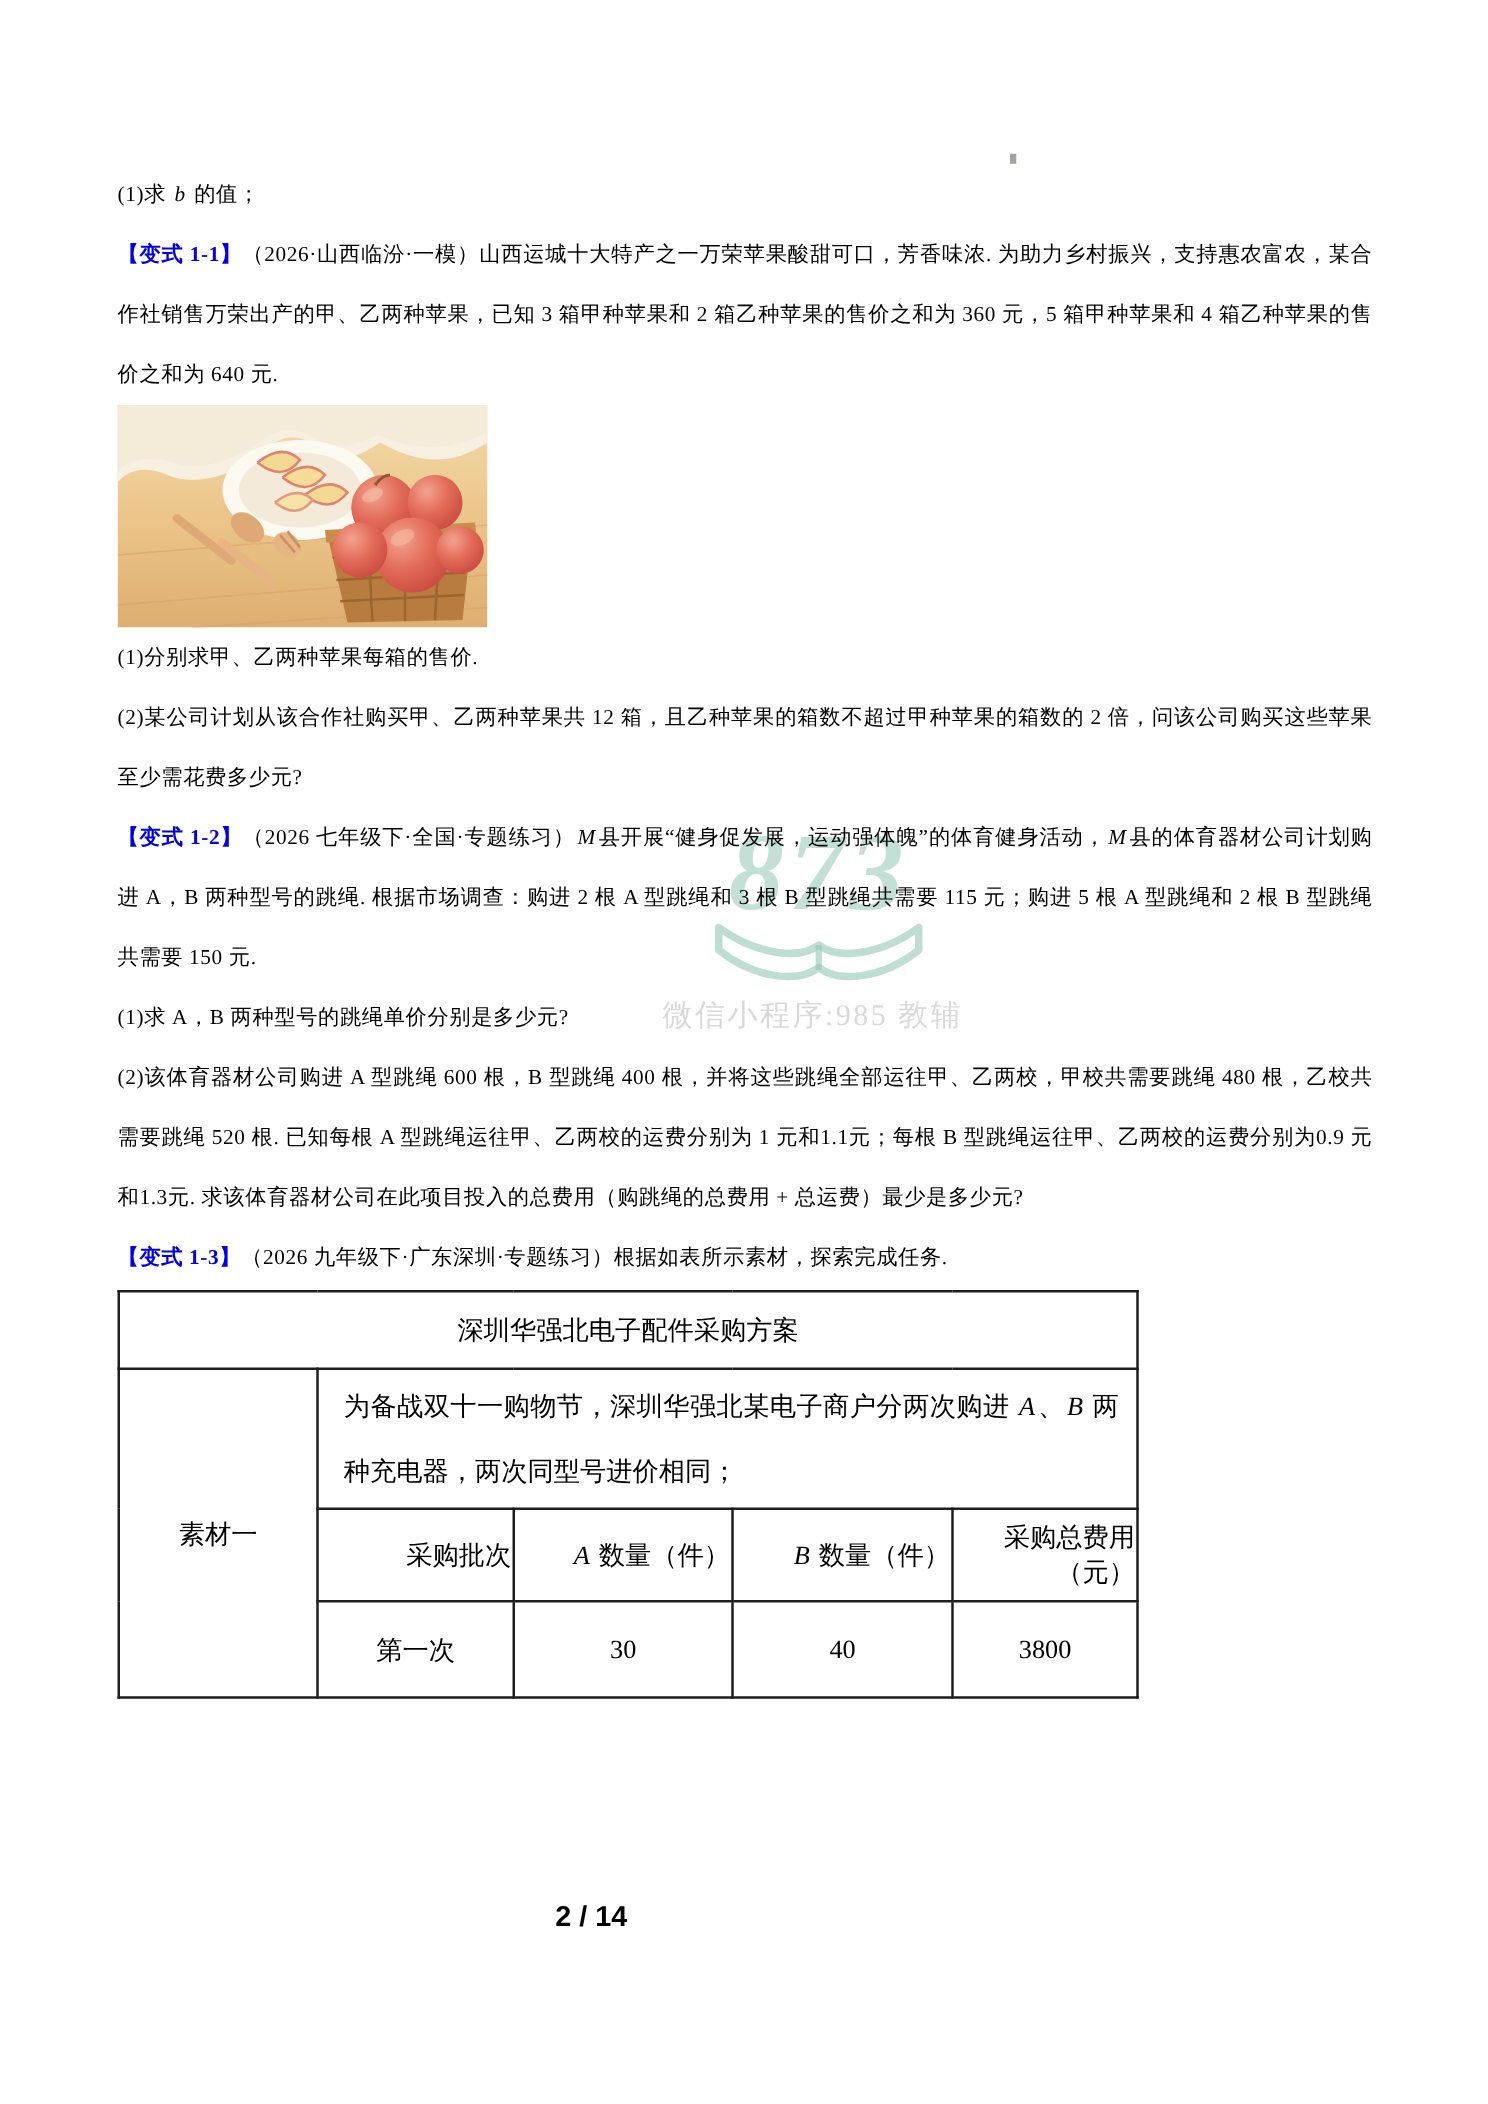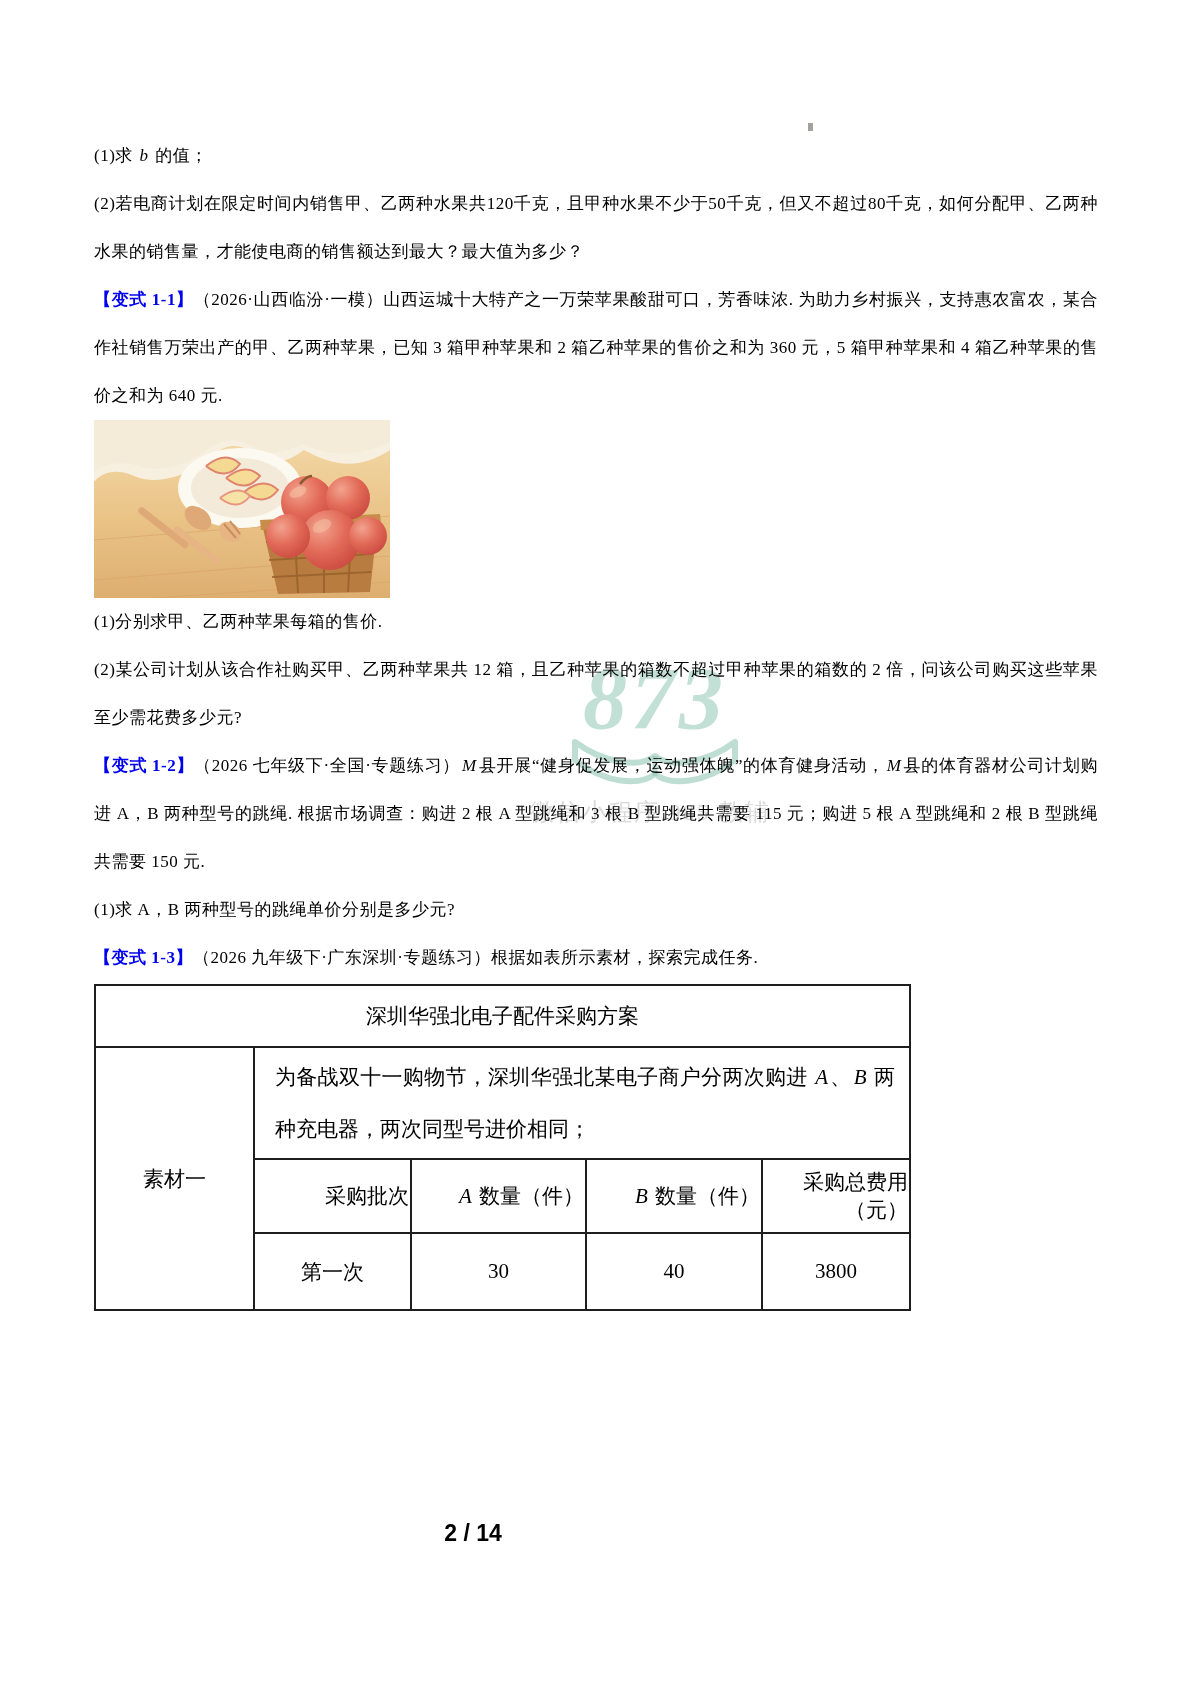--- a/index.html
+++ b/index.html
@@ -63,21 +63,20 @@
       <path d="M85,22 L85,42" stroke="rgba(146,198,181,0.6)" stroke-width="5"></path>
     </svg>
   </div>
 </div>
 <div class="wm-faint">微信小程序:985 教辅</div>
 
 <div class="content">
 
   <p class="para"><span>(1)求 </span><span class="math-var">b</span><span> 的值；</span></p>
 
-  <p class="para">(2)若电商计划在限定时间内销售甲、乙两种水果共120千克，且甲种水果不少于50千克，但又不超过80千克，如何分配甲、乙两种水果的销售量，才能使电商的销售额达到最大？最大值为多少？</p>
 
   <p class="para"><span class="variant-label">【变式 1-1】</span><span>（2026·山西临汾·一模）山西运城十大特产之一万荣苹果酸甜可口，芳香味浓. 为助力乡村振兴，支持惠农富农，某合作社销售万荣出产的甲、乙两种苹果，已知 3 箱甲种苹果和 2 箱乙种苹果的售价之和为 360 元，5 箱甲种苹果和 4 箱乙种苹果的售价之和为 640 元.</span></p>
 
   <div class="photo-wrap">
     <svg width="296" height="178" viewBox="0 0 296 178">
       <defs>
         <linearGradient id="wood" x1="0" y1="0" x2="0" y2="1">
           <stop offset="0" stop-color="#f4dcac"></stop>
           <stop offset="0.55" stop-color="#eac387"></stop>
           <stop offset="1" stop-color="#ddae70"></stop>
@@ -141,20 +140,21 @@
   </div>
 
   <p class="para">(1)分别求甲、乙两种苹果每箱的售价.</p>
 
   <p class="para">(2)某公司计划从该合作社购买甲、乙两种苹果共 12 箱，且乙种苹果的箱数不超过甲种苹果的箱数的 2 倍，问该公司购买这些苹果至少需花费多少元?</p>
 
   <p class="para"><span class="variant-label">【变式 1-2】</span><span>（2026 七年级下·全国·专题练习）</span><span class="math-var">M</span><span>县开展“健身促发展，运动强体魄”的体育健身活动，</span><span class="math-var">M</span><span>县的体育器材公司计划购进 A，B 两种型号的跳绳. 根据市场调查：购进 2 根 A 型跳绳和 3 根 B 型跳绳共需要 115 元；购进 5 根 A 型跳绳和 2 根 B 型跳绳共需要 150 元.</span></p>
 
   <p class="para">(1)求 A，B 两种型号的跳绳单价分别是多少元?</p>
 
+  <p class="para">(2)该体育器材公司购进 A 型跳绳 600 根，B 型跳绳 400 根，并将这些跳绳全部运往甲、乙两校，甲校共需要跳绳 480 根，乙校共需要跳绳 520 根. 已知每根 A 型跳绳运往甲、乙两校的运费分别为 1 元和1.1元；每根 B 型跳绳运往甲、乙两校的运费分别为0.9 元和1.3元. 求该体育器材公司在此项目投入的总费用（购跳绳的总费用 + 总运费）最少是多少元?</p>
 
   <p class="para"><span class="variant-label">【变式 1-3】</span><span>（2026 九年级下·广东深圳·专题练习）根据如表所示素材，探索完成任务.</span></p>
 
   <table class="material-table">
     <colgroup>
       <col style="width:159px">
         <col style="width:157px">
         <col style="width:175px">
         <col style="width:176px">
         <col>

